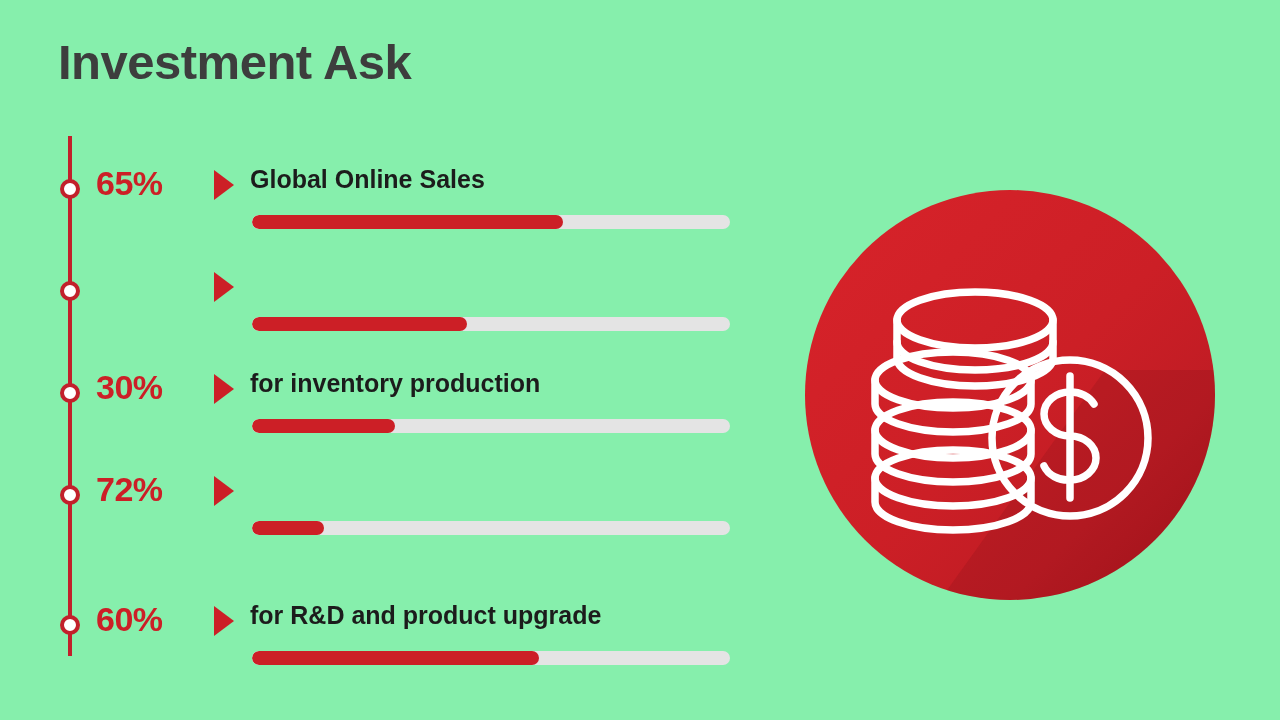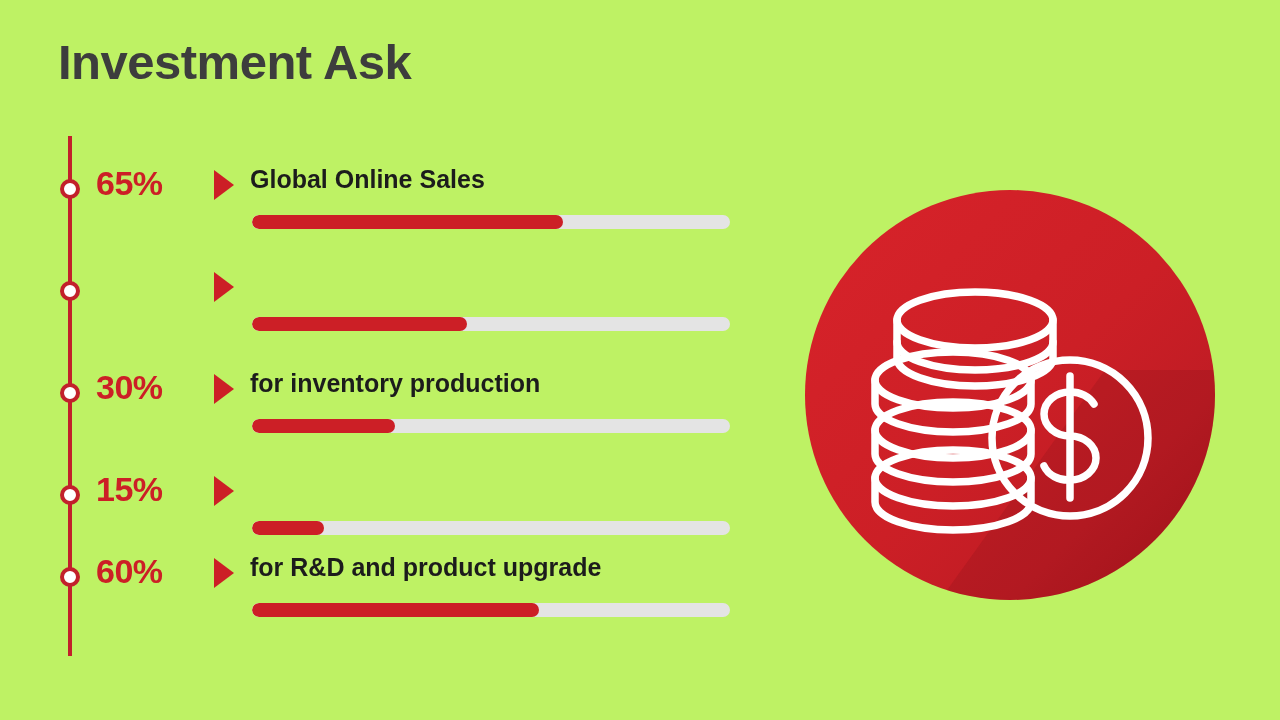--- a/index.html
+++ b/index.html
@@ -11,21 +11,21 @@
     height: 720px;
     background: #ffffff;
     font-family: "Liberation Sans", sans-serif;
     overflow: hidden;
     position: relative;
   }
 
   #slide {
     position: absolute;
     inset: 0;
-    background: #bef264;
+    background: #86efac;
   }
 
   
   #page-title {
     position: absolute;
     left: 58px;
     top: 36px;
     font-size: 49px;
     font-weight: bold;
     color: #3d3d3d;
@@ -167,27 +167,27 @@
         <div class="timeline-node"></div>
         <div class="item-percent">30%</div>
         <div class="item-arrow"></div>
         <div class="item-label">for inventory production</div>
         <div class="progress-track">
           <div class="progress-fill" style="width: 30%;"></div>
         </div>
       </div>
       <div class="item-row" style="top: 442px;">
         <div class="timeline-node"></div>
-        <div class="item-percent">15%</div>
+        <div class="item-percent">72%</div>
         <div class="item-arrow"></div>
         <div class="progress-track">
           <div class="progress-fill" style="width: 15%;"></div>
         </div>
       </div>
-      <div class="item-row" style="top: 524px;">
+      <div class="item-row" style="top: 572px;">
         <div class="timeline-node"></div>
         <div class="item-percent">60%</div>
         <div class="item-arrow"></div>
         <div class="item-label">for R&amp;D and product upgrade</div>
         <div class="progress-track">
           <div class="progress-fill" style="width: 60%;"></div>
         </div>
       </div>
     </div>
 

